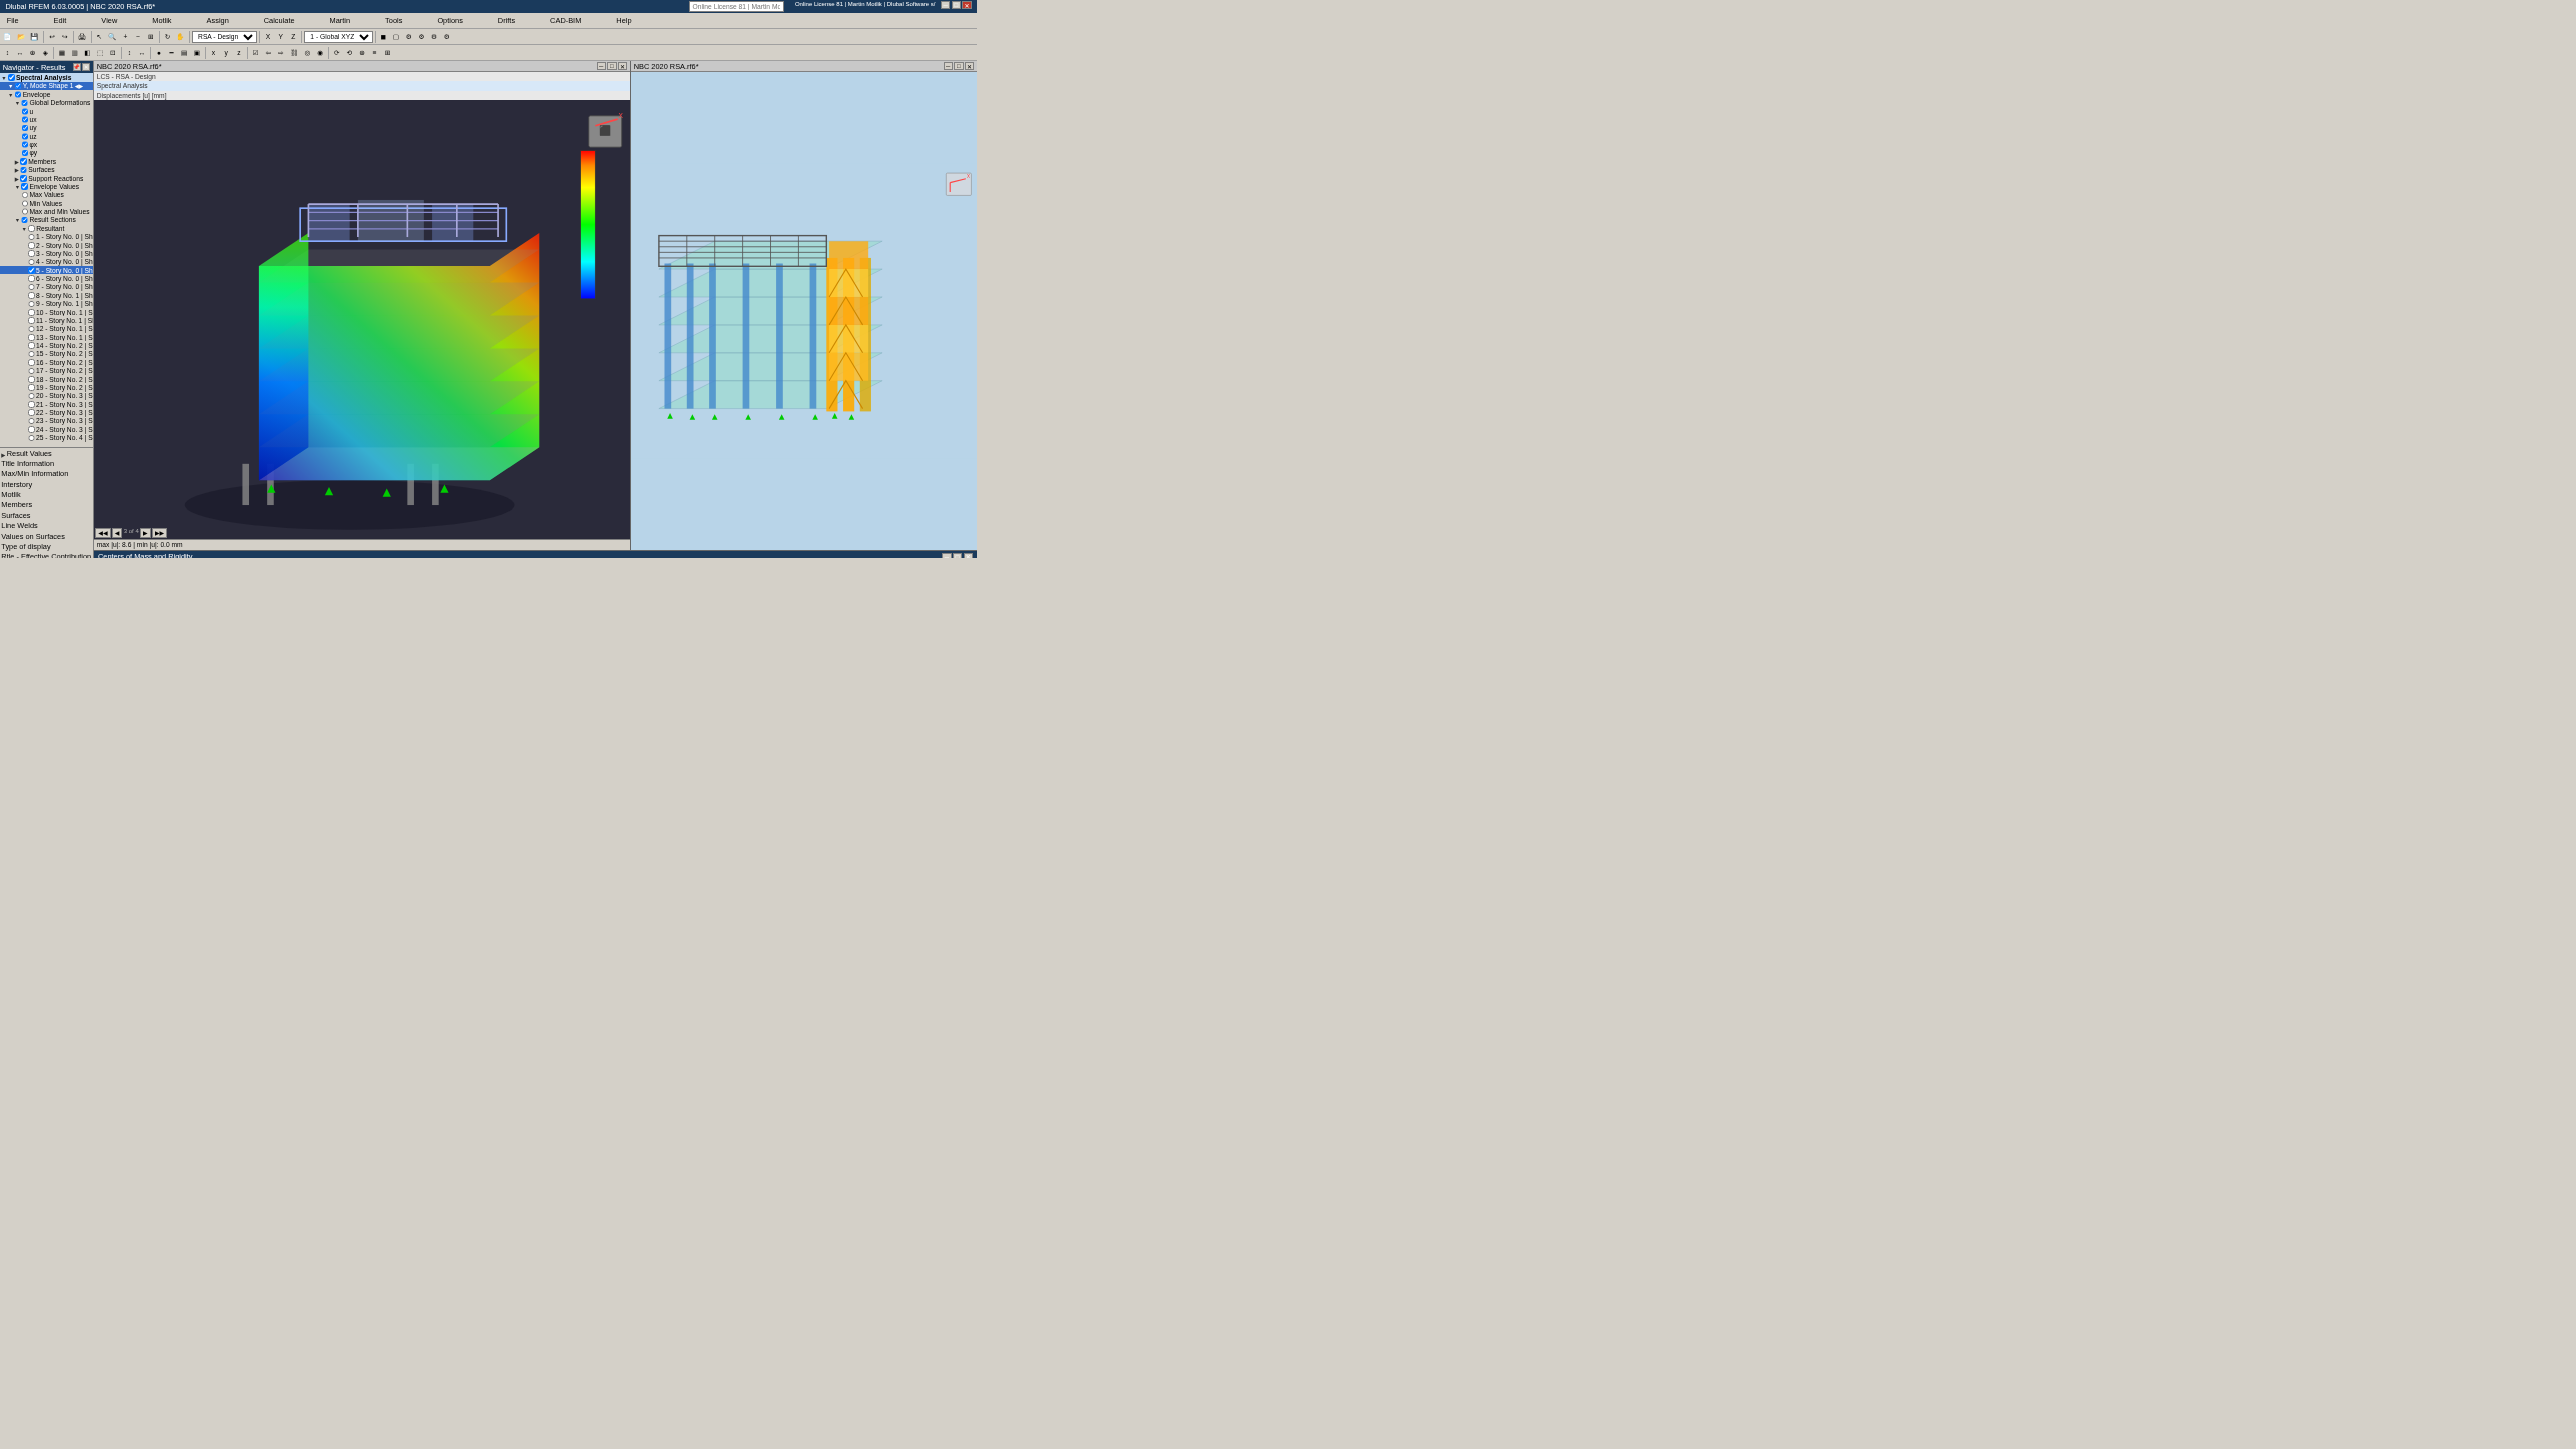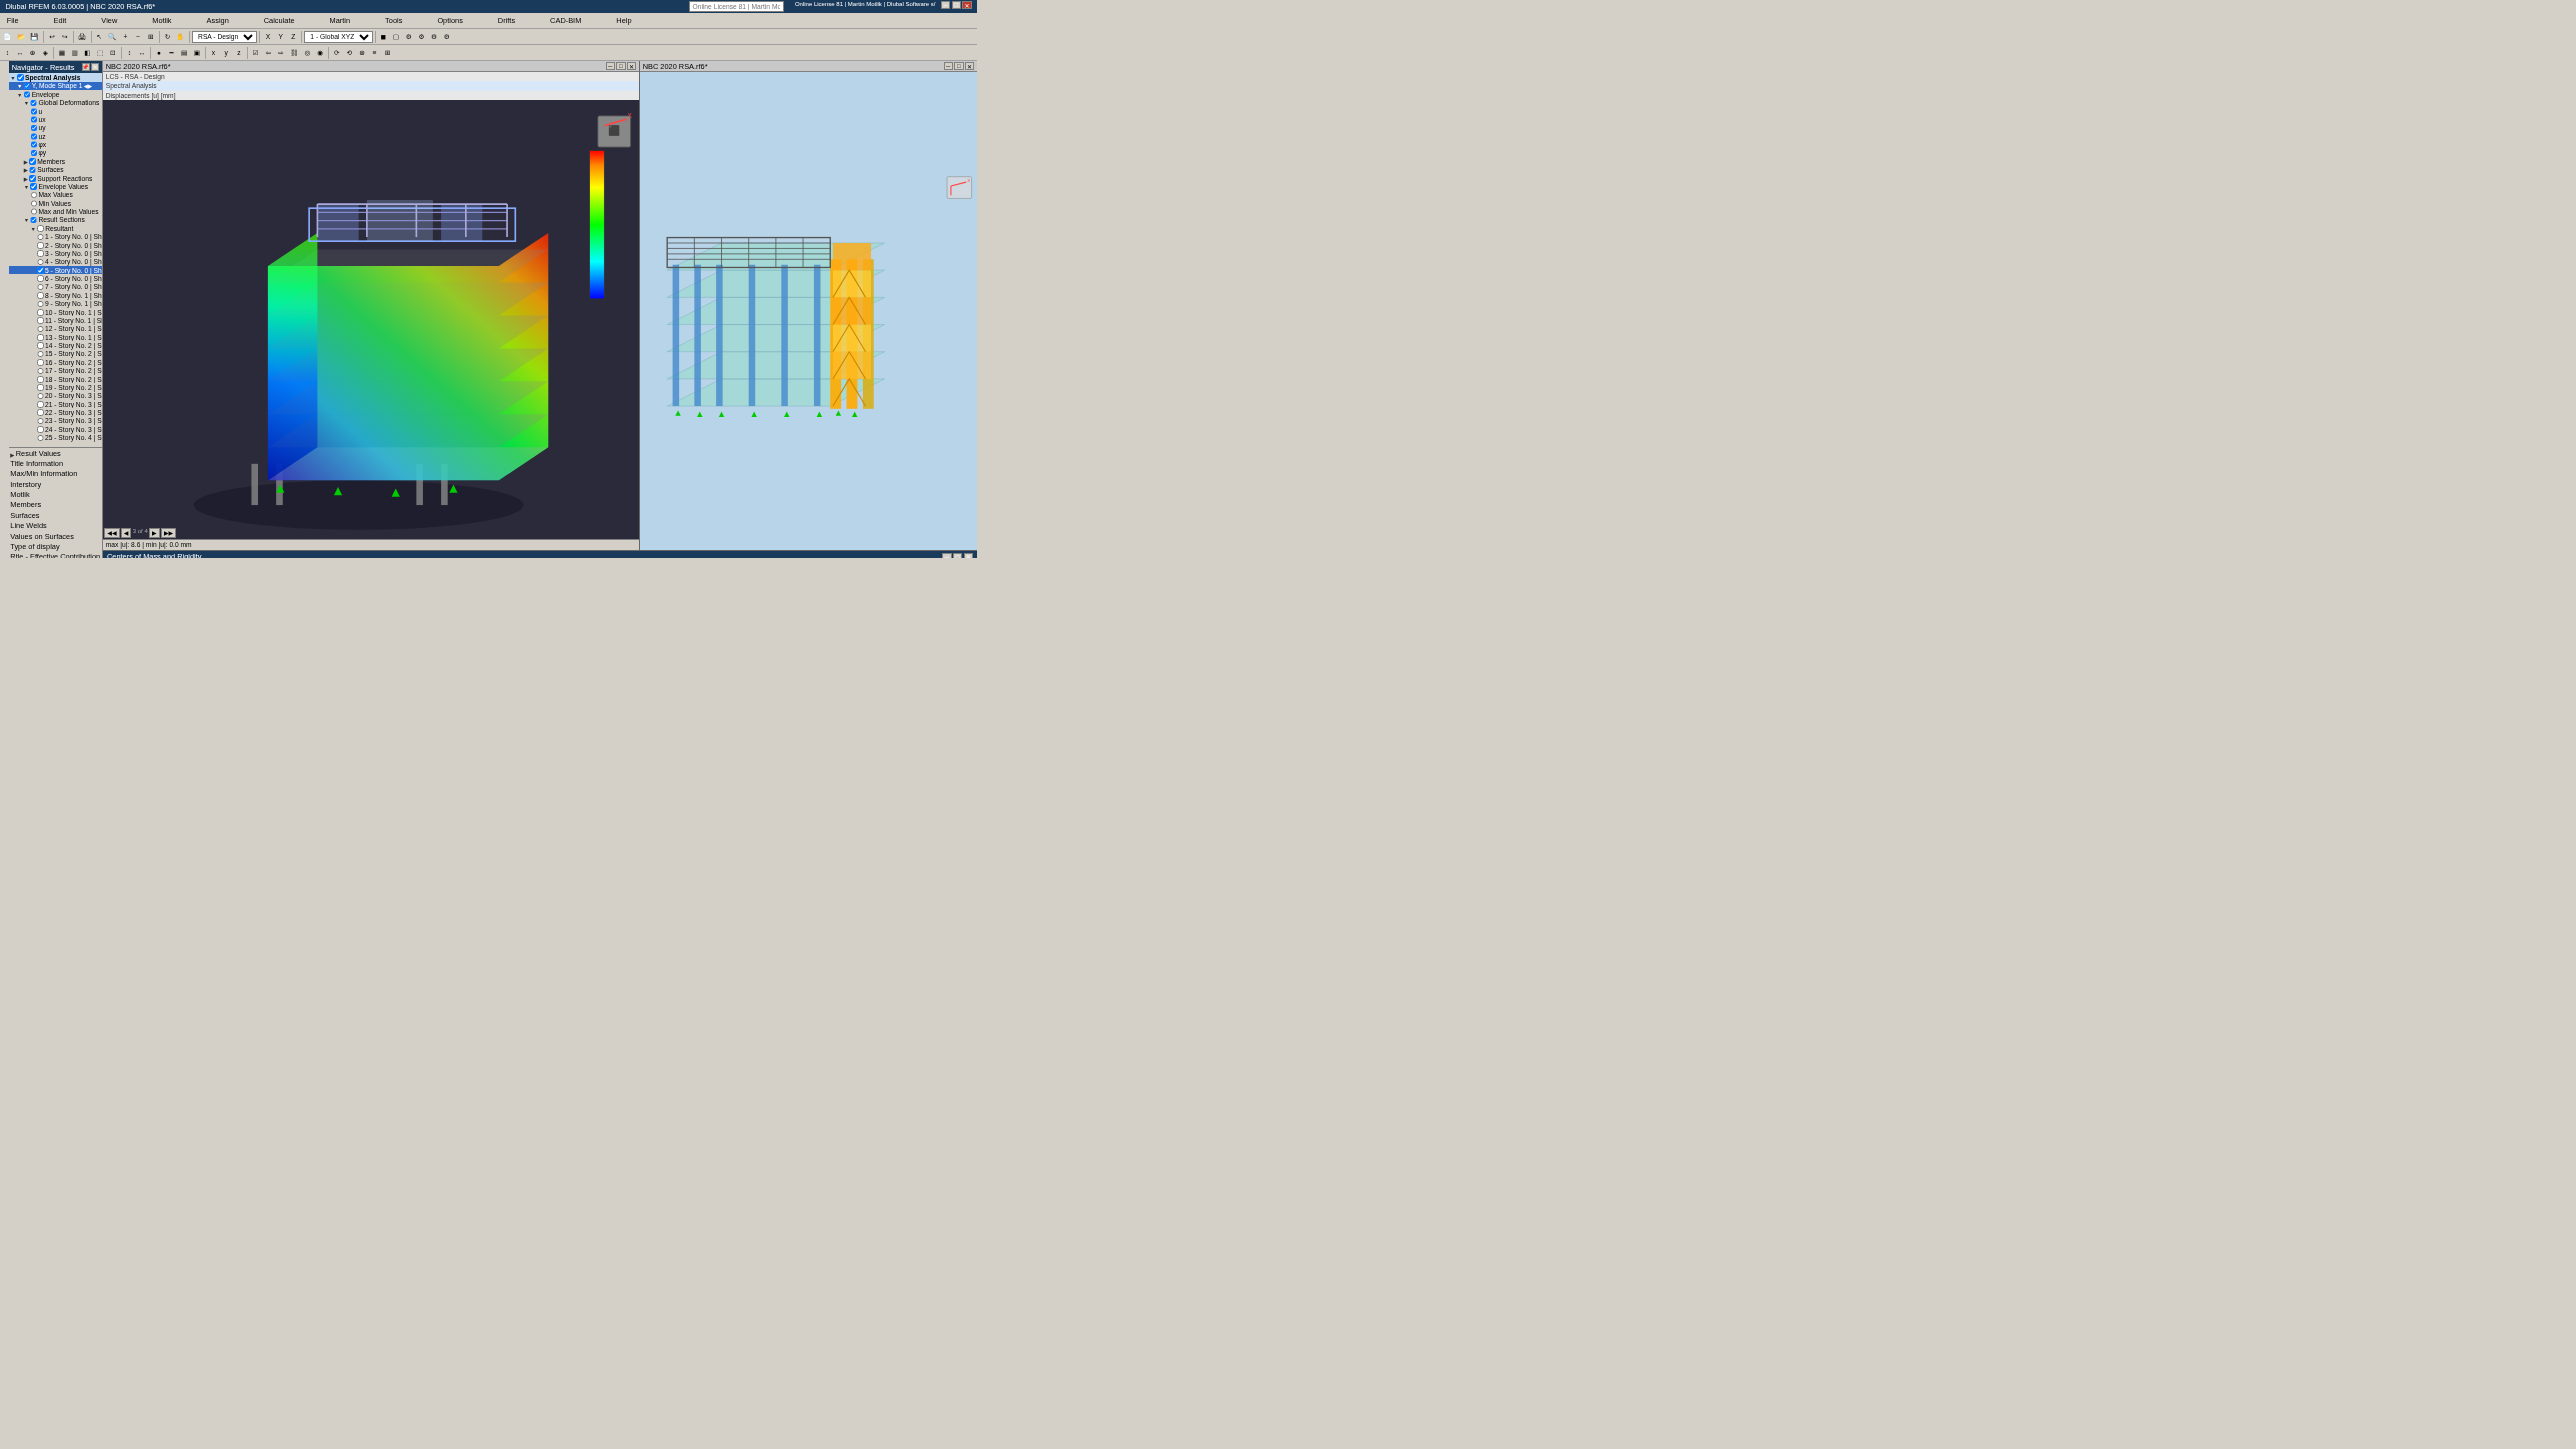--- a/index.html
+++ b/index.html
@@ -12,21 +12,21 @@
     .title-controls { display: flex; gap: 5.4px; }
     
     
     .toolbar { height: 16px; background: #d4d0c8; display: flex; align-items: center; padding: 0 1.3px; border-bottom: 0.7px solid #a0a0a0; gap: 0.7px; }
     .toolbar2 { height: 16px; background: #d4d0c8; display: flex; align-items: center; padding: 0 1.3px; border-bottom: 0.7px solid #a0a0a0; gap: 0.7px; }
     .tb-btn { height: 13.4px; min-width: 12px; background: #d4d0c8; border: 0.7px solid transparent; display: flex; align-items: center; justify-content: center; cursor: pointer; font-size: 6.7px; padding: 0 1.3px; }
     .tb-sep { width: 0.7px; height: 12px; background: #a0a0a0; margin: 0 1.3px; }
     .tb-dropdown { height: 12px; background: white; border: 0.7px solid #808080; font-size: 6.7px; padding: 0 1.3px; min-width: 54px; }
     
     
-    .main-layout { display: flex; height: calc(558px - 12px - 13.4px - 16px - 16px); padding-left: 9px; }
+    .main-layout { display: flex; height: calc(558px - 12px - 13.4px - 16px - 16px); }
     
     
     .navigator { width: 94px; background: #d4d0c8; border-right: 0.7px solid #808080; display: flex; flex-direction: column; overflow: hidden; }
     .nav-header { background: #1a3a5c; color: white; font-size: 7.4px; padding: 1.3px 2.7px; display: flex; justify-content: space-between; align-items: center; height: 12px; }
     .nav-content { flex: 1; overflow-y: auto; font-size: 6.7px; }
     .nav-item { display: flex; align-items: flex-end; padding: 0.7px 1.3px; cursor: pointer; white-space: nowrap; overflow: hidden; text-overflow: ellipsis; }
     .nav-indent-1 { padding-left: 8px; }
     .nav-indent-2 { padding-left: 14.8px; }
     .nav-indent-3 { padding-left: 21.5px; }
     .nav-indent-4 { padding-left: 28px; }

